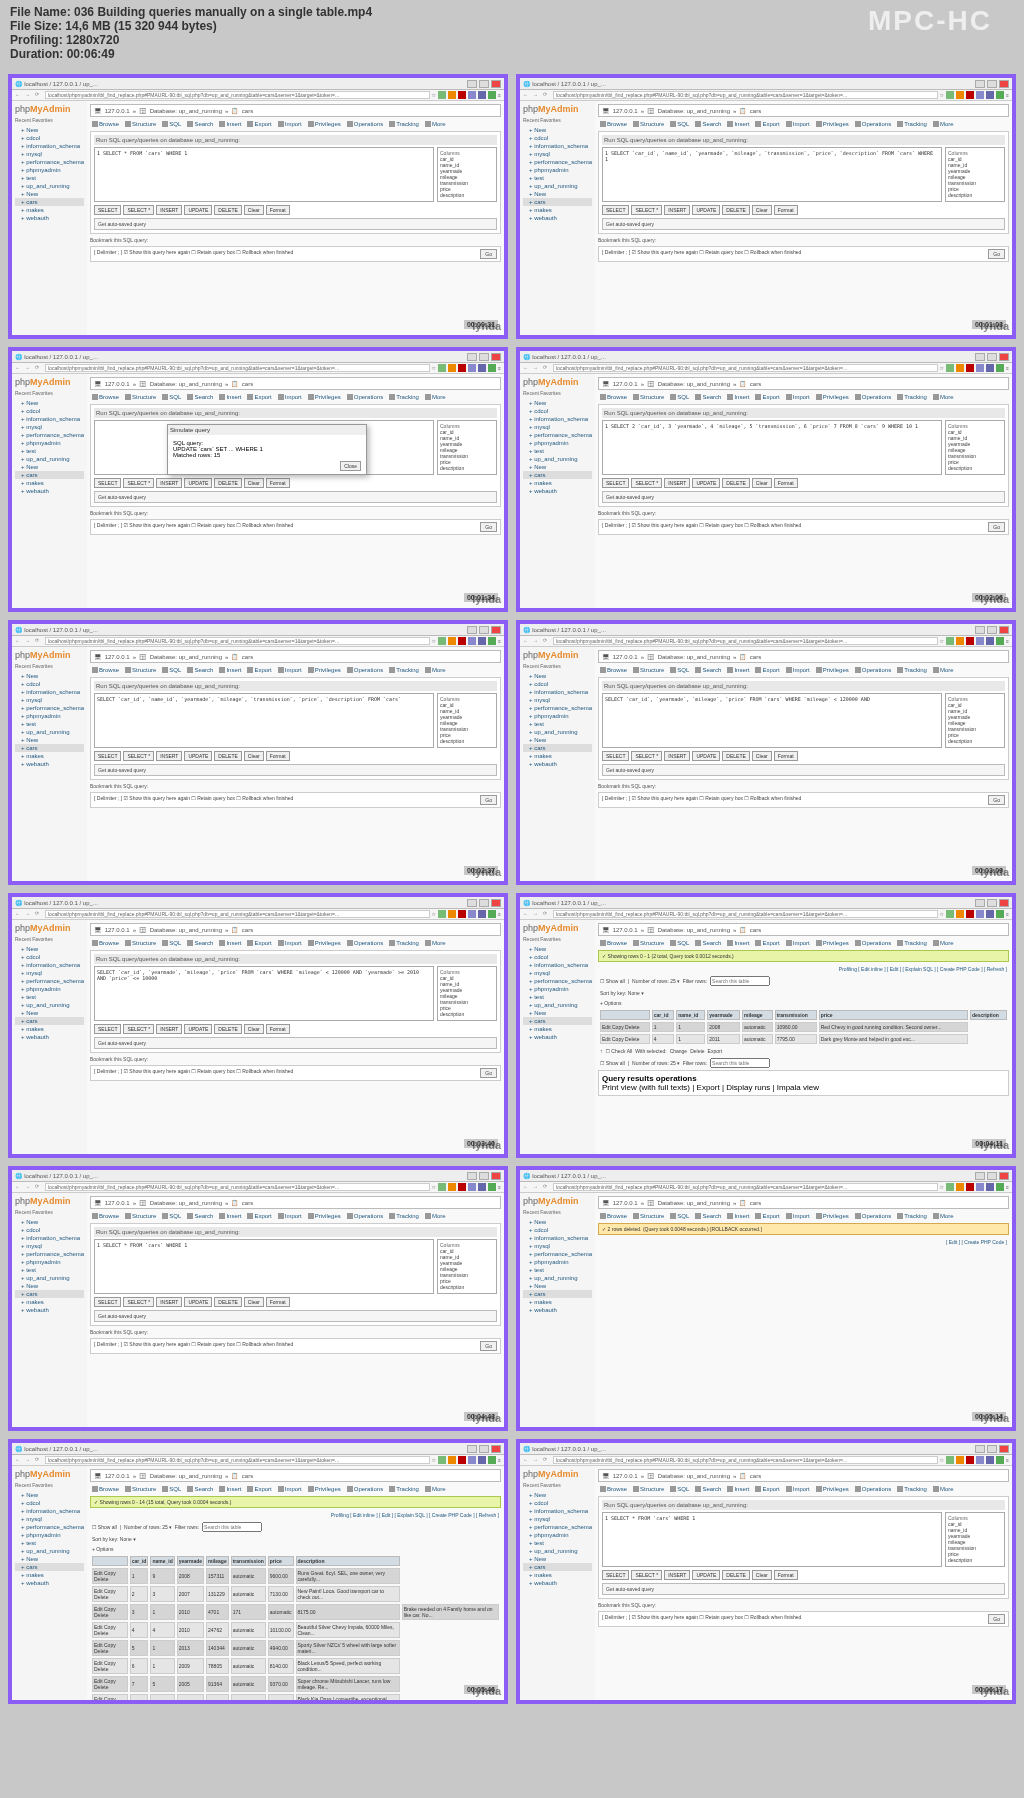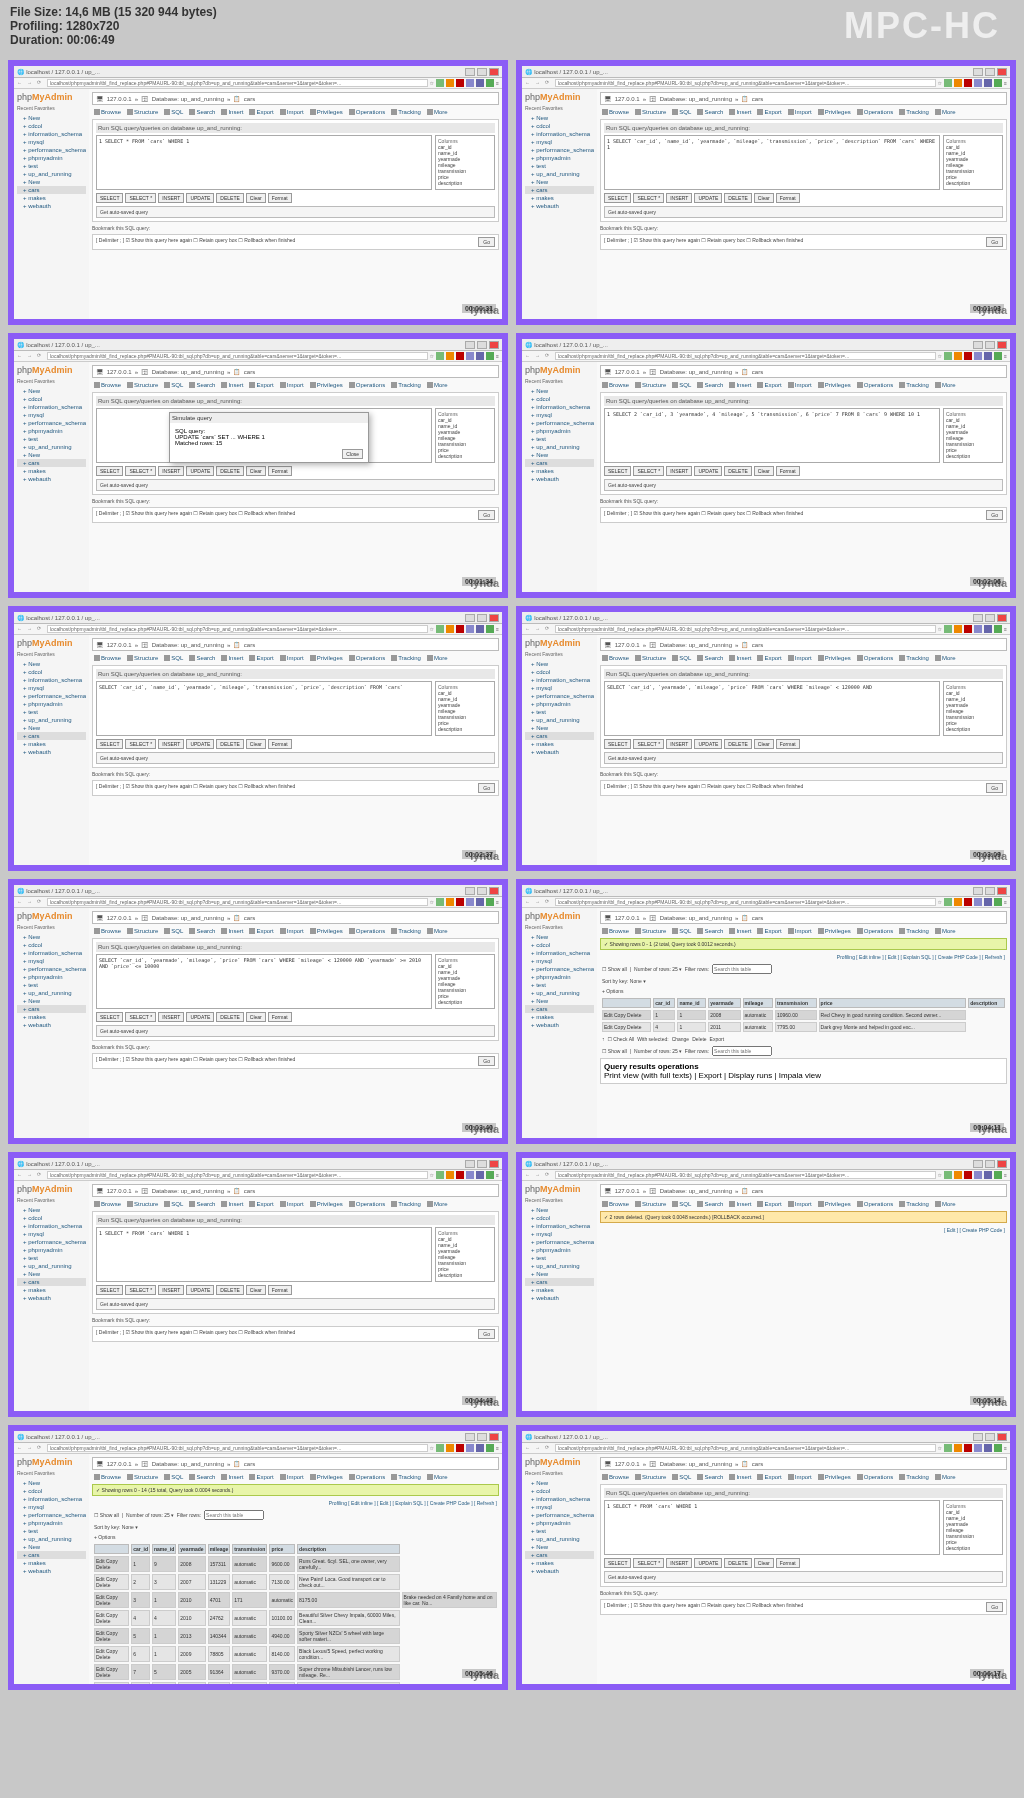--- a/index.html
+++ b/index.html
@@ -1,20 +1,20 @@
 <!DOCTYPE html>
 <html><head>
 <meta charset="utf-8">
 <style>
 * { margin: 0; padding: 0; box-sizing: border-box; }
 body { background: #c8c8c8; font-family: Arial, sans-serif; font-size: 8px; width: 1024px; }
 .header { padding: 5px 10px; color: #333; font-size: 12px; font-weight: bold; }
-.header .watermark { position: absolute; top: 5px; right: 24px; font-size: 36px; color: #fff; opacity: 0.7; font-weight: bold; letter-spacing: 2px; }
+.header .watermark { position: absolute; top: 5px; right: 32px; font-size: 28px; color: #fff; opacity: 0.7; font-weight: bold; letter-spacing: 2px; }
 .grid { display: grid; grid-template-columns: 1fr 1fr; gap: 8px; padding: 8px; }
-.thumb { background: #e8e8e8; border: 6px solid #8b5cf6; height: 265px; position: relative; overflow: hidden; }
+.thumb { background: #e8e8e8; border: 4px solid #8b5cf6; height: 265px; position: relative; overflow: hidden; }
 .titlebar { background: #eee; height: 12px; border-bottom: 1px solid #bbb; display: flex; justify-content: space-between; align-items: center; padding: 0 3px; font-size: 6px; color: #555; }
 .titlebar .win-btns { display: flex; gap: 2px; }
 .titlebar .win-btn { width: 10px; height: 8px; background: #ddd; border: 1px solid #aaa; }
 .urlbar { background: #f5f5f5; height: 11px; display: flex; align-items: center; padding: 0 3px; font-size: 5px; color: #666; border-bottom: 1px solid #ccc; gap: 2px; }
 .urlbar .nav-btn { width: 8px; height: 8px; color: #888; }
 .urlbar .url-text { flex: 1; background: #fff; border: 1px solid #ccc; padding: 0 2px; white-space: nowrap; overflow: hidden; }
 .urlbar .url-icons { display: flex; gap: 2px; }
 .urlbar .url-icons span { width: 8px; height: 8px; }
 .content { display: flex; height: calc(100% - 23px); }
 .sidebar { width: 75px; background: #f5f5f5; padding: 3px; font-size: 6px; color: #444; }
@@ -51,20 +51,21 @@
 .result-tbl tr:nth-child(even) td { background: #d5d5d5; }
 .modal { position: absolute; top: 50px; left: 80px; width: 200px; background: #fff; border: 1px solid #999; box-shadow: 2px 2px 6px rgba(0,0,0,0.3); padding: 5px; font-size: 6px; }
 .modal-title { background: #eee; padding: 2px; margin: -5px -5px 5px -5px; font-size: 6px; color: #333; }
 .profiling { font-size: 5px; color: #235a81; text-align: right; padding: 2px; }
 .controls-row { font-size: 5px; color: #444; padding: 2px; display: flex; gap: 3px; align-items: center; }
 </style>
 </head>
 <body>
 
 <div class="header">
+  <div>File Name: 036 Building queries manually on a single table.mp4</div>
   <div>File Size: 14,6 MB (15 320 944 bytes)</div>
   <div>Profiling: 1280x720</div>
   <div>Duration: 00:06:49</div>
   <div class="watermark">MPC-HC</div>
 </div>
 
 <div class="grid" id="grid">
   <div class="thumb">
     <div class="titlebar">
     <span>🌐 localhost / 127.0.0.1 / up_...</span>

